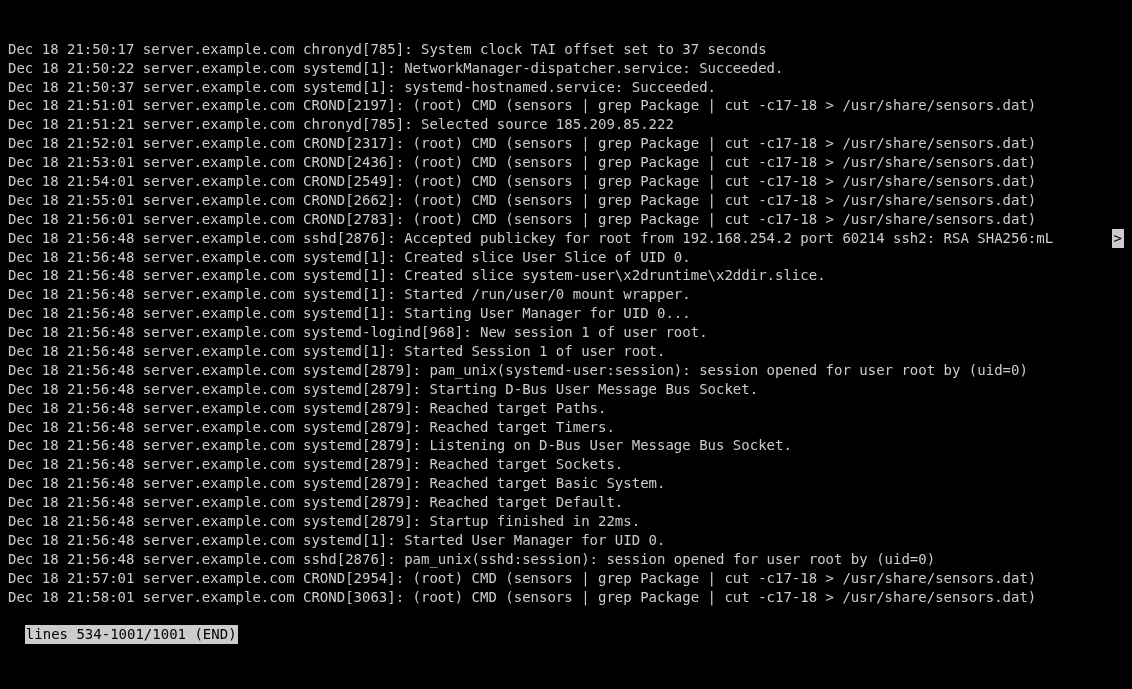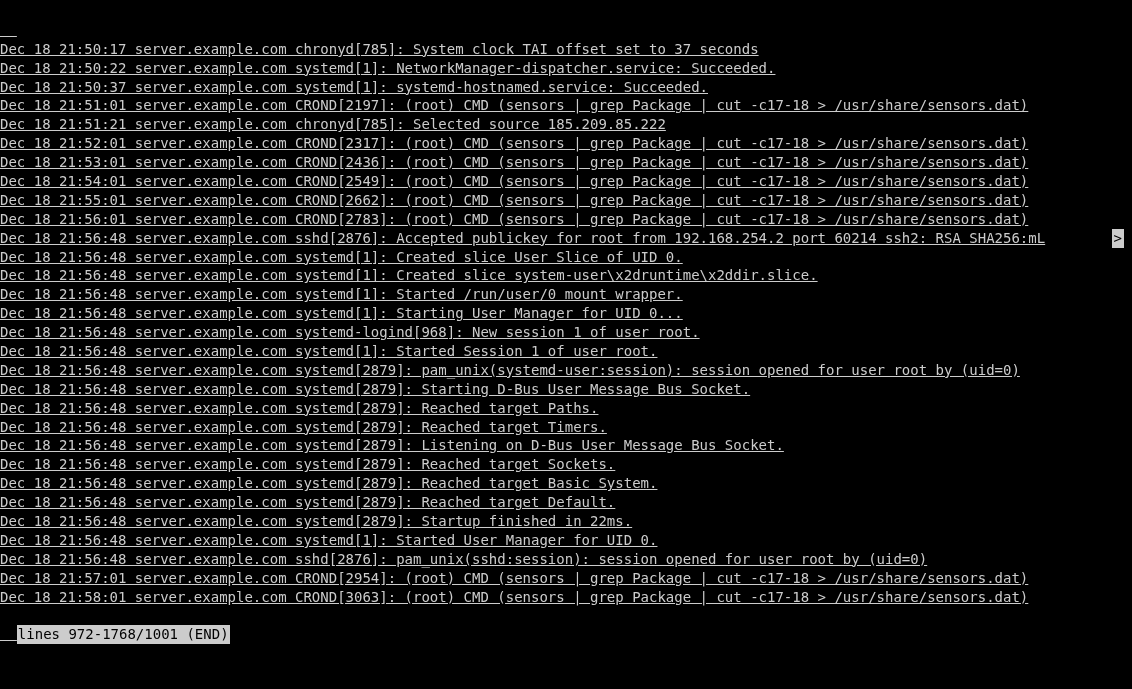--- a/index.html
+++ b/index.html
@@ -8,23 +8,22 @@
     background: #000;
     color: #ccc;
     font-family: "DejaVu Sans Mono", "Consolas", "Menlo", monospace;
     font-size: 14px;
     line-height: 1.35;
     width: 1132px;
     height: 689px;
     overflow: hidden;
   }
   .terminal {
-    padding: 2px 0;
+    padding: 2px 8px;
     white-space: pre;
-    text-decoration: underline;
   }
   .line {
     display: block;
     overflow: hidden;
     max-width: 1124px;
   }
   .status {
     background: #ccc;
     color: #000;
     display: inline-block;
@@ -39,14 +38,14 @@
   }
   .rel {
     position: relative;
   }
 </style>
 </head>
 <body>
 
 <div class="terminal">
   <div id="lines"><span class="line">Dec 18 21:50:17 server.example.com chronyd[785]: System clock TAI offset set to 37 seconds</span><span class="line">Dec 18 21:50:22 server.example.com systemd[1]: NetworkManager-dispatcher.service: Succeeded.</span><span class="line">Dec 18 21:50:37 server.example.com systemd[1]: systemd-hostnamed.service: Succeeded.</span><span class="line">Dec 18 21:51:01 server.example.com CROND[2197]: (root) CMD (sensors | grep Package | cut -c17-18 &gt; /usr/share/sensors.dat)</span><span class="line">Dec 18 21:51:21 server.example.com chronyd[785]: Selected source 185.209.85.222</span><span class="line">Dec 18 21:52:01 server.example.com CROND[2317]: (root) CMD (sensors | grep Package | cut -c17-18 &gt; /usr/share/sensors.dat)</span><span class="line">Dec 18 21:53:01 server.example.com CROND[2436]: (root) CMD (sensors | grep Package | cut -c17-18 &gt; /usr/share/sensors.dat)</span><span class="line">Dec 18 21:54:01 server.example.com CROND[2549]: (root) CMD (sensors | grep Package | cut -c17-18 &gt; /usr/share/sensors.dat)</span><span class="line">Dec 18 21:55:01 server.example.com CROND[2662]: (root) CMD (sensors | grep Package | cut -c17-18 &gt; /usr/share/sensors.dat)</span><span class="line">Dec 18 21:56:01 server.example.com CROND[2783]: (root) CMD (sensors | grep Package | cut -c17-18 &gt; /usr/share/sensors.dat)</span><span class="line rel">Dec 18 21:56:48 server.example.com sshd[2876]: Accepted publickey for root from 192.168.254.2 port 60214 ssh2: RSA SHA256:mL<span class="trunc">&gt;</span></span><span class="line">Dec 18 21:56:48 server.example.com systemd[1]: Created slice User Slice of UID 0.</span><span class="line">Dec 18 21:56:48 server.example.com systemd[1]: Created slice system-user\x2druntime\x2ddir.slice.</span><span class="line">Dec 18 21:56:48 server.example.com systemd[1]: Started /run/user/0 mount wrapper.</span><span class="line">Dec 18 21:56:48 server.example.com systemd[1]: Starting User Manager for UID 0...</span><span class="line">Dec 18 21:56:48 server.example.com systemd-logind[968]: New session 1 of user root.</span><span class="line">Dec 18 21:56:48 server.example.com systemd[1]: Started Session 1 of user root.</span><span class="line">Dec 18 21:56:48 server.example.com systemd[2879]: pam_unix(systemd-user:session): session opened for user root by (uid=0)</span><span class="line">Dec 18 21:56:48 server.example.com systemd[2879]: Starting D-Bus User Message Bus Socket.</span><span class="line">Dec 18 21:56:48 server.example.com systemd[2879]: Reached target Paths.</span><span class="line">Dec 18 21:56:48 server.example.com systemd[2879]: Reached target Timers.</span><span class="line">Dec 18 21:56:48 server.example.com systemd[2879]: Listening on D-Bus User Message Bus Socket.</span><span class="line">Dec 18 21:56:48 server.example.com systemd[2879]: Reached target Sockets.</span><span class="line">Dec 18 21:56:48 server.example.com systemd[2879]: Reached target Basic System.</span><span class="line">Dec 18 21:56:48 server.example.com systemd[2879]: Reached target Default.</span><span class="line">Dec 18 21:56:48 server.example.com systemd[2879]: Startup finished in 22ms.</span><span class="line">Dec 18 21:56:48 server.example.com systemd[1]: Started User Manager for UID 0.</span><span class="line">Dec 18 21:56:48 server.example.com sshd[2876]: pam_unix(sshd:session): session opened for user root by (uid=0)</span><span class="line">Dec 18 21:57:01 server.example.com CROND[2954]: (root) CMD (sensors | grep Package | cut -c17-18 &gt; /usr/share/sensors.dat)</span><span class="line">Dec 18 21:58:01 server.example.com CROND[3063]: (root) CMD (sensors | grep Package | cut -c17-18 &gt; /usr/share/sensors.dat)</span></div>
-  <span class="status">lines 972-1768/1001 (END)</span>
+  <span class="status">lines 534-1001/1001 (END)</span>
 </div>
 
 </body></html>

